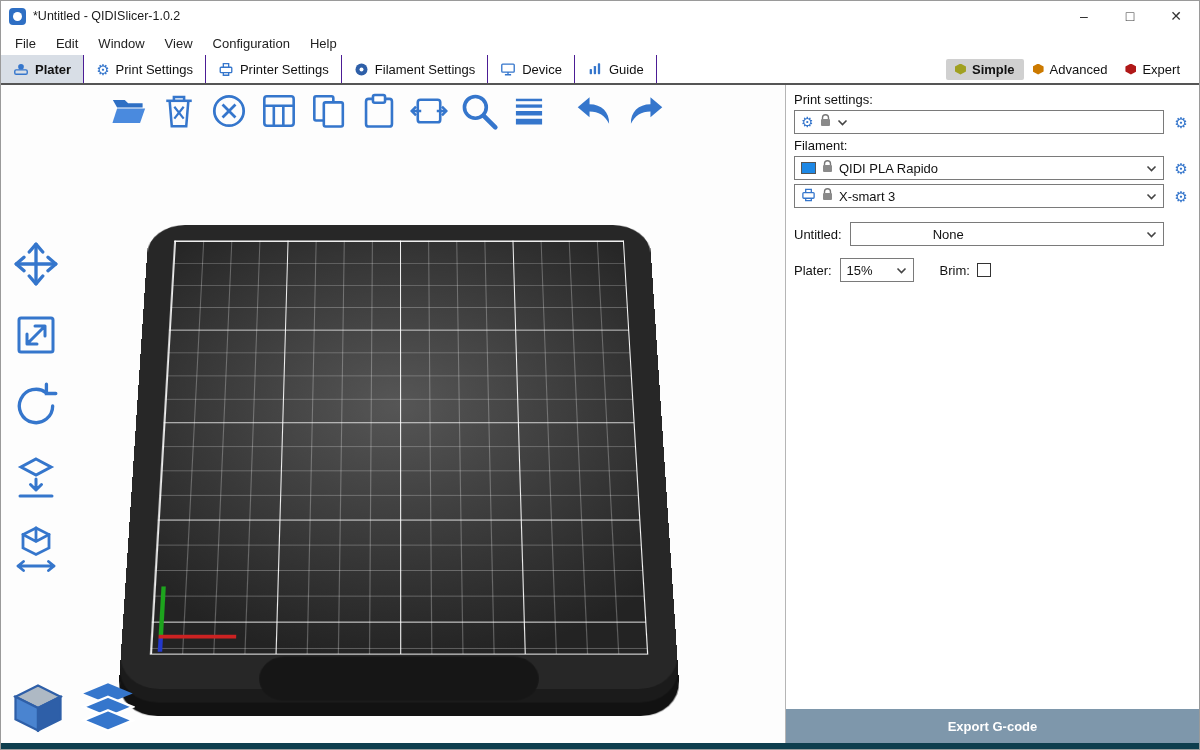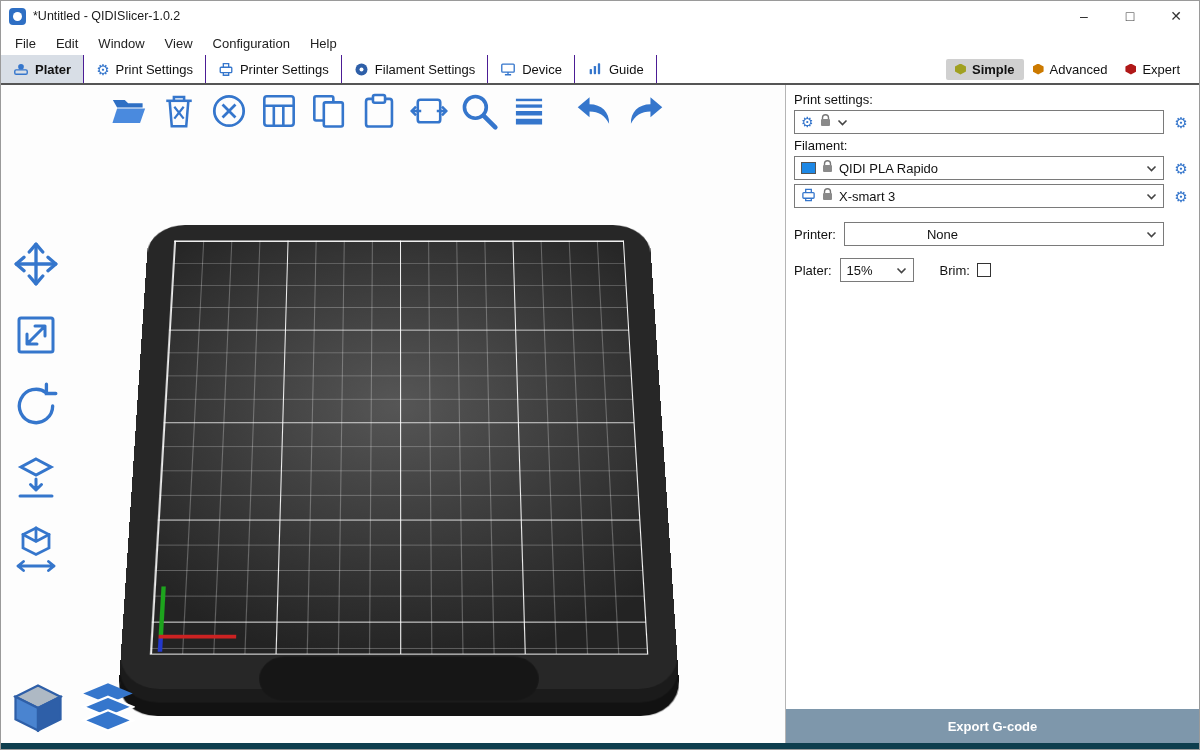--- a/index.html
+++ b/index.html
@@ -369,21 +369,21 @@
             <span class="chev">
                 <svg width="11" height="7" viewBox="0 0 11 7">
                   <polyline points="1.5,1.5 5.5,5.5 9.5,1.5" fill="none" stroke="#444" stroke-width="1.6"></polyline>
                 </svg>
               </span>
           </div>
           <span class="gear-btn gear-glyph">⚙</span>
         </div>
 
         <div class="supports-row">
-          <span class="inline-label">Printer:</span>
+          <span class="inline-label">Untitled:</span>
           <div class="combo">
             <span class="combo-text" style="padding-left:76px;">None</span>
             <span class="chev">
                 <svg width="11" height="7" viewBox="0 0 11 7">
                   <polyline points="1.5,1.5 5.5,5.5 9.5,1.5" fill="none" stroke="#444" stroke-width="1.6"></polyline>
                 </svg>
               </span>
           </div>
         </div>
 

